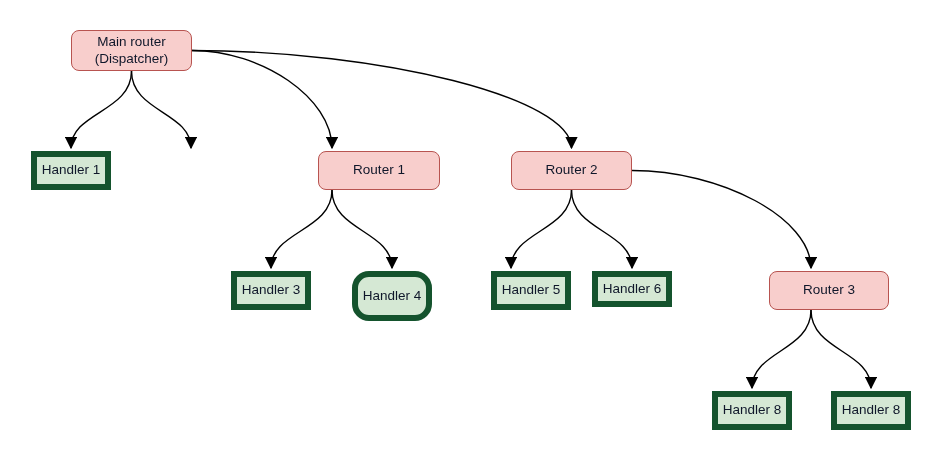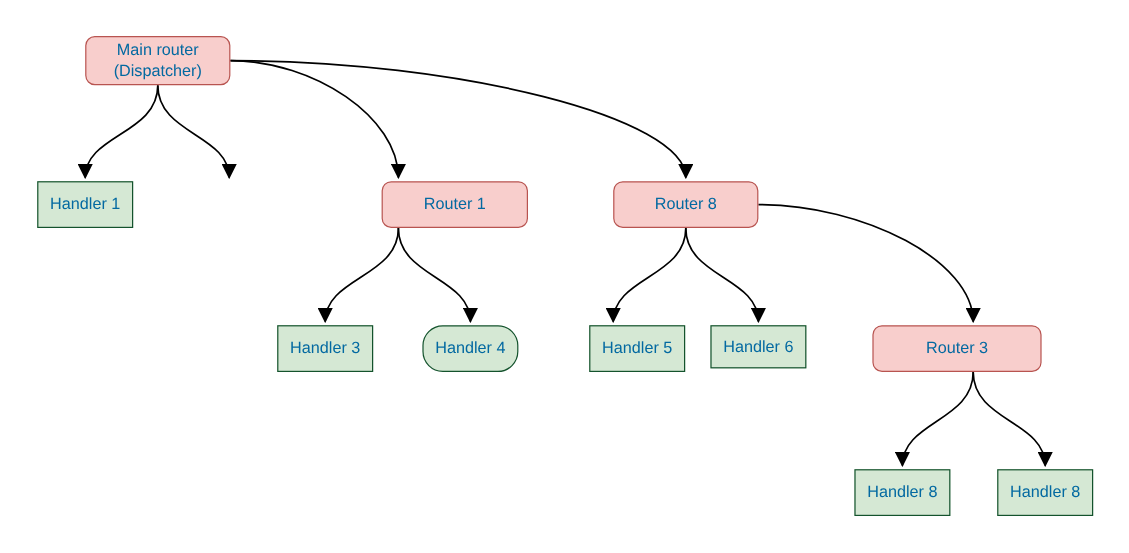--- a/index.html
+++ b/index.html
@@ -27,32 +27,32 @@
     stroke-width: 1.4;
   }
   .node {
     position: absolute;
     display: flex;
     align-items: center;
     justify-content: center;
     box-sizing: border-box;
     font-size: 13.5px;
     line-height: 1.25;
-    color: #0369a1;
+    color: #0f172a;
     text-align: center;
     white-space: pre-line;
   }
   .node.router {
     background: #f8cecc;
     border: 1px solid #b85450;
     border-radius: 8px;
   }
   .node.handler {
     background: #d5e8d4;
-    border: 1px solid #14532d;
+    border: 6px solid #14532d;
     border-radius: 0;
   }
 </style>
 </head>
 <body>
 
 <div class="canvas">
 
   <svg class="edges" viewBox="0 0 941 461" xmlns="http://www.w3.org/2000/svg">
     <defs>
@@ -74,29 +74,29 @@
   </svg>
 
   <div class="node router" style="left:71px; top:30px; width:121px; height:41px;">Main router
 (Dispatcher)</div>
 
   <div class="node handler" style="left:31px; top:151px; width:80px; height:39px;">Handler 1</div>
 
 
   <div class="node router" style="left:271px; top:151px; width:122px; height:39px;margin-left:47px;">Router 1</div>
 
-  <div class="node router" style="left:511px; top:151px; width:121px; height:39px;">Router 8</div>
+  <div class="node router" style="left:511px; top:151px; width:121px; height:39px;">Router 2</div>
 
   <div class="node handler" style="left:231px; top:271px; width:80px; height:39px;">Handler 3</div>
 
-  <div class="node handler" style="left:352px; top:271px; width:80px; height:39px;border-radius:17px;">Handler 4</div>
+  <div class="node handler" style="left:352px; top:271px; width:80px; height:50px;border-radius:17px;">Handler 4</div>
 
   <div class="node handler" style="left:471px; top:271px; width:80px; height:39px;margin-left:20px;">Handler 5</div>
 
   <div class="node handler" style="left:592px; top:271px; width:80px; height:36px;">Handler 6</div>
 
-  <div class="node router" style="left:727px; top:271px; width:141px; height:39px;">Router 3</div>
+  <div class="node router" style="left:769px; top:271px; width:120px; height:39px;">Router 3</div>
 
   <div class="node handler" style="left:712px; top:391px; width:80px; height:39px;">Handler 8</div>
 
   <div class="node handler" style="left:831px; top:391px; width:80px; height:39px;">Handler 8</div>
 
 </div>
 
 </body></html>

